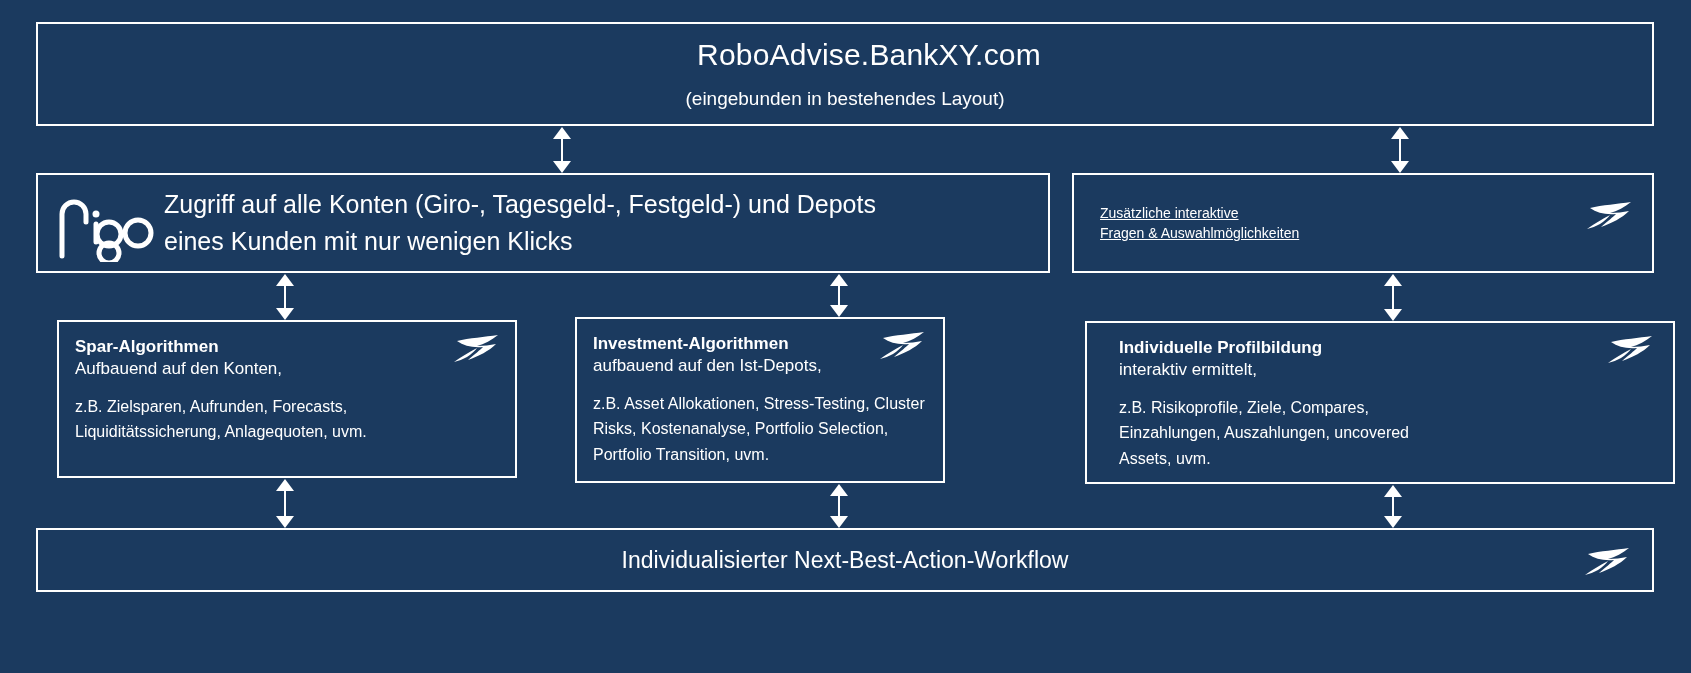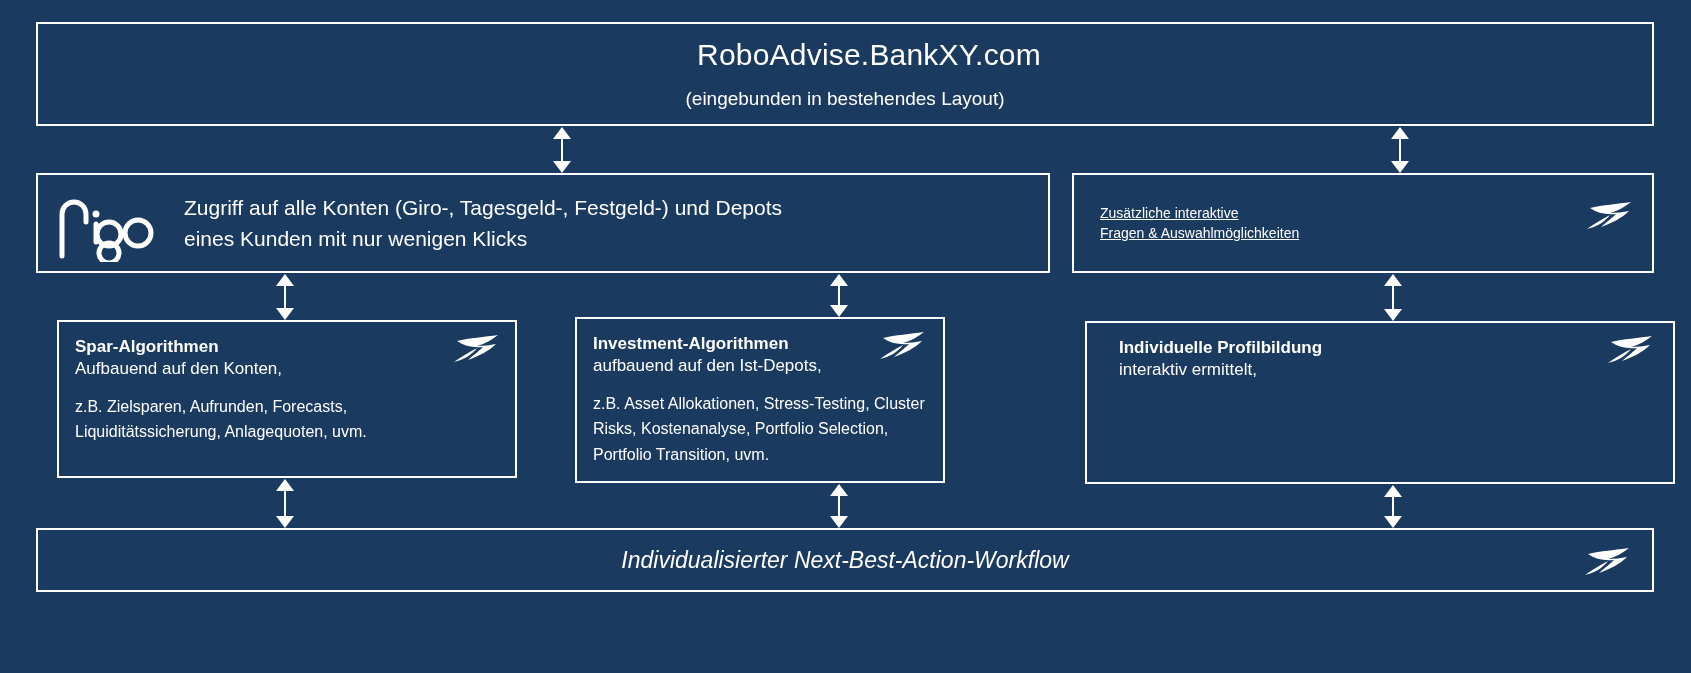--- a/index.html
+++ b/index.html
@@ -36,21 +36,21 @@
   
   #rigo-box{
     left:36px;top:173px;width:1014px;height:100px;
     display:flex;align-items:center;
   }
   #rigo-logo{
     width:104px;height:78px;margin-left:14px;flex:0 0 auto;
     display:flex;align-items:center;justify-content:center;
   }
   #rigo-text{
-    font-size:21px;line-height:1.5;margin-left:28px;
+    font-size:25px;line-height:1.5;margin-left:8px;
   }
 
   #extra-box{
     left:1072px;top:173px;width:582px;height:100px;
     display:flex;align-items:center;
   }
   #extra-text{
     font-size:14px;line-height:1.45;margin-left:26px;text-decoration:underline;
   }
 
@@ -70,21 +70,21 @@
   .card-examples{
     font-size:16px;font-weight:400;line-height:1.6;margin-top:14px;
     white-space:pre-line;
   }
 
   
   #footer-box{
     left:36px;top:528px;width:1618px;height:64px;
     display:flex;align-items:center;justify-content:center;
   }
-  #footer-text{font-size:23px;font-weight:400;font-style:italic;}
+  #footer-text{font-size:23px;font-weight:400;}
 
   
   .swoosh{
     position:absolute;
     width:52px;height:34px;
     pointer-events:none;
   }
   .swoosh svg{display:block;width:100%;height:100%;}
 
   #swoosh-extra{right:16px;top:24px;}
@@ -215,20 +215,23 @@
       <svg viewBox="0 0 52 34" xmlns="http://www.w3.org/2000/svg">
         <path d="M6 9 C18 6 34 5 47 3 C41 8 33 12 26 14 C33 14 39 13 45 12 C38 19 28 24 17 28 C24 22 29 18 32 15 C22 16 13 14 6 9 Z" fill="#ffffff"></path>
         <path d="M3 30 C10 25 18 20 26 16 C21 23 12 28 3 30 Z" fill="#ffffff"></path>
       </svg>
     </div>
   </div>
 
   <div class="box card" id="card-profil">
     <div class="card-title">Individuelle Profilbildung</div>
     <div class="card-sub">interaktiv ermittelt,</div>
+    <div class="card-examples">z.B. Risikoprofile, Ziele, Compares,
+Einzahlungen, Auszahlungen, uncovered
+Assets, uvm.</div>
     <div class="swoosh" id="swoosh-profil">
       <svg viewBox="0 0 52 34" xmlns="http://www.w3.org/2000/svg">
         <path d="M6 9 C18 6 34 5 47 3 C41 8 33 12 26 14 C33 14 39 13 45 12 C38 19 28 24 17 28 C24 22 29 18 32 15 C22 16 13 14 6 9 Z" fill="#ffffff"></path>
         <path d="M3 30 C10 25 18 20 26 16 C21 23 12 28 3 30 Z" fill="#ffffff"></path>
       </svg>
     </div>
   </div>
 
   <div class="arrow double" id="arrow-spar-foot">
     <span class="head up"></span>

